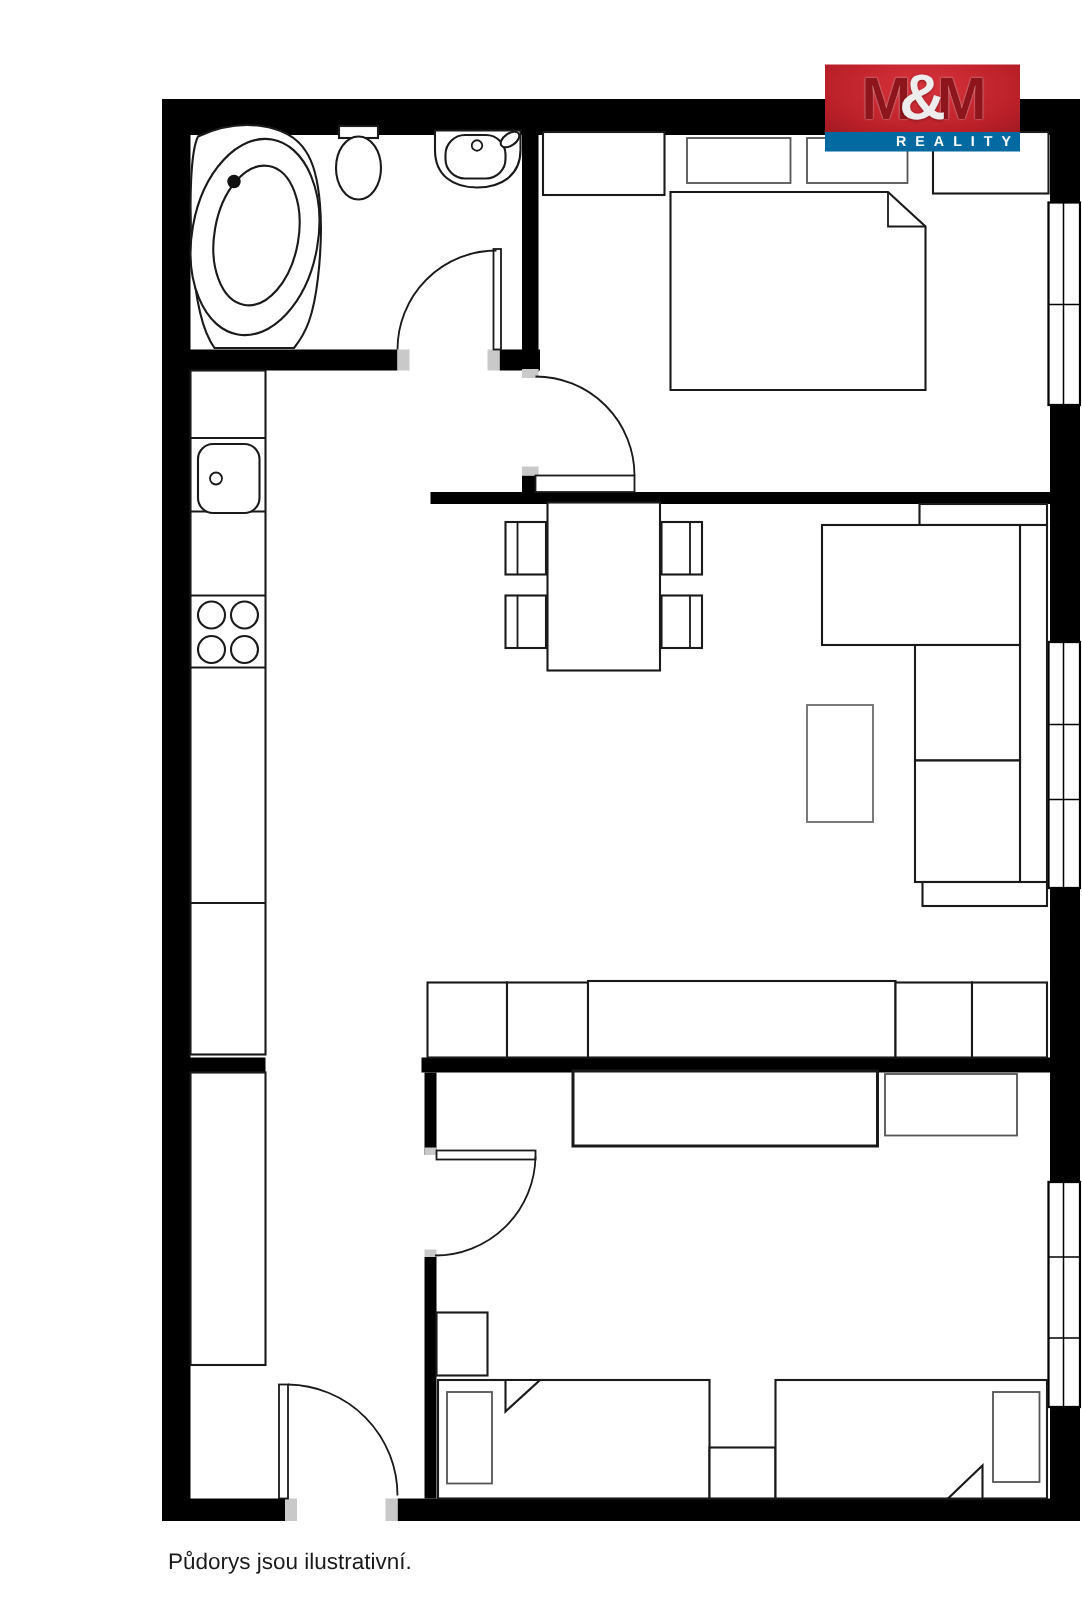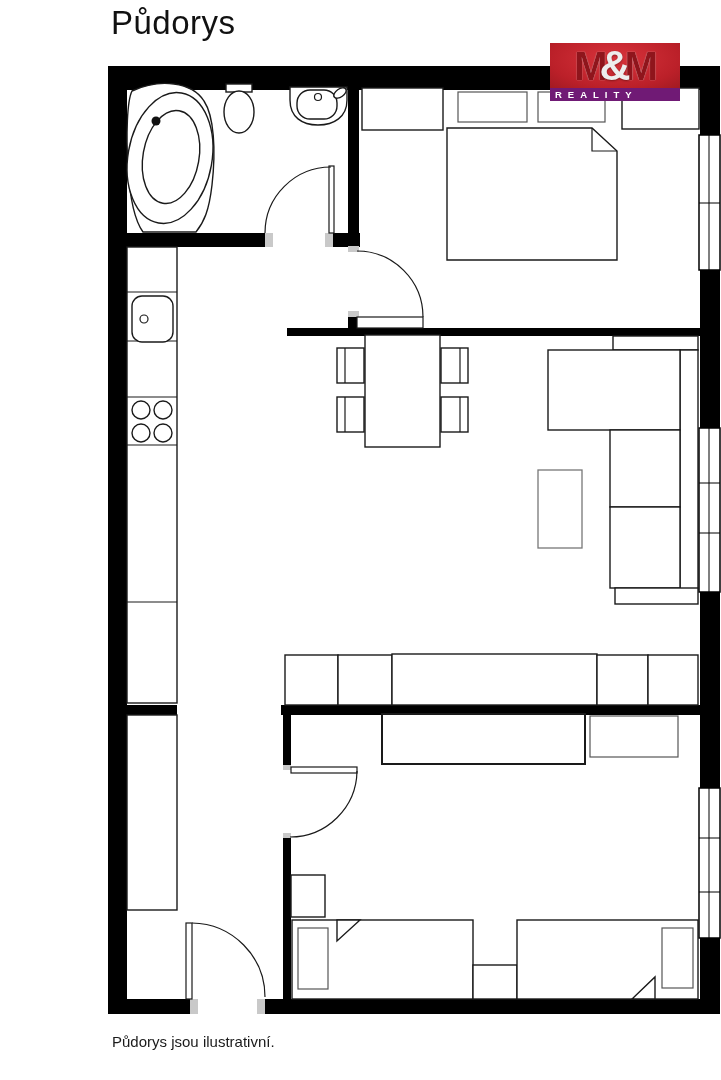--- a/index.html
+++ b/index.html
@@ -11,42 +11,41 @@
   .disclaimer{position:absolute;left:112px;top:1033px;margin:0;font-size:15px;color:#1a1a1a;}
   
   .logo{position:absolute;left:550px;top:43px;width:130px;}
   .logo-top{height:45px;text-align:center;line-height:45px;
             background:radial-gradient(ellipse at 50% 35%, #d8343c 0%, #bb2029 70%, #a21a22 100%);
             font-weight:bold;white-space:nowrap;}
   .logo-top .m{color:#8f151c;font-size:40px;letter-spacing:-2px;
                text-shadow:0 0 1px #e8e8e8;}
   .logo-top .amp{color:#ededed;font-size:43px;position:relative;z-index:2;margin:0 -6px;
                  text-shadow:0 1px 2px rgba(60,0,0,.45);}
-  .logo-bottom{height:13px;line-height:13px;background:#701a75;color:#fff;
-               font-size:9.5px;font-weight:bold;text-align:left;letter-spacing:6px;
+  .logo-bottom{height:13px;line-height:13px;background:#0369a1;color:#fff;
+               font-size:9.5px;font-weight:bold;text-align:right;letter-spacing:6px;
                padding-left:5px;box-sizing:border-box;}
   
   .wall{fill:#000;}
   .furn{fill:#fff;stroke:#1a1a1a;stroke-width:1.4;}
   .furn2{fill:#fff;stroke:#1a1a1a;stroke-width:2;}
   .thin{fill:#fff;stroke:#555;stroke-width:1.2;}
   .line{stroke:#1a1a1a;stroke-width:1.2;fill:none;}
   .door-leaf{fill:#fff;stroke:#1a1a1a;stroke-width:1.2;}
   .door-arc{fill:none;stroke:#1a1a1a;stroke-width:1.2;}
   .jamb{fill:#c9c9c9;}
   .win{fill:#fff;stroke:#000;stroke-width:1.5;}
   .winline{stroke:#000;stroke-width:1;}
   .gray{fill:#fff;stroke:#777;stroke-width:1.3;}
 </style>
 </head>
 <body>
 
 <div class="page">
 
-  <h1 class="page-title">Půdorys</h1>
 
   <svg class="plan-svg" width="721" height="1080" viewBox="0 0 721 1080">
 
     <g>
       <rect class="wall" x="108" y="66" width="612" height="24"></rect>
       <rect class="wall" x="108" y="66" width="19" height="948"></rect>
       <rect class="wall" x="700" y="66" width="20" height="948"></rect>
       <rect class="wall" x="108" y="999" width="82" height="15"></rect>
       <rect class="wall" x="265" y="999" width="455" height="15"></rect>
     </g>

